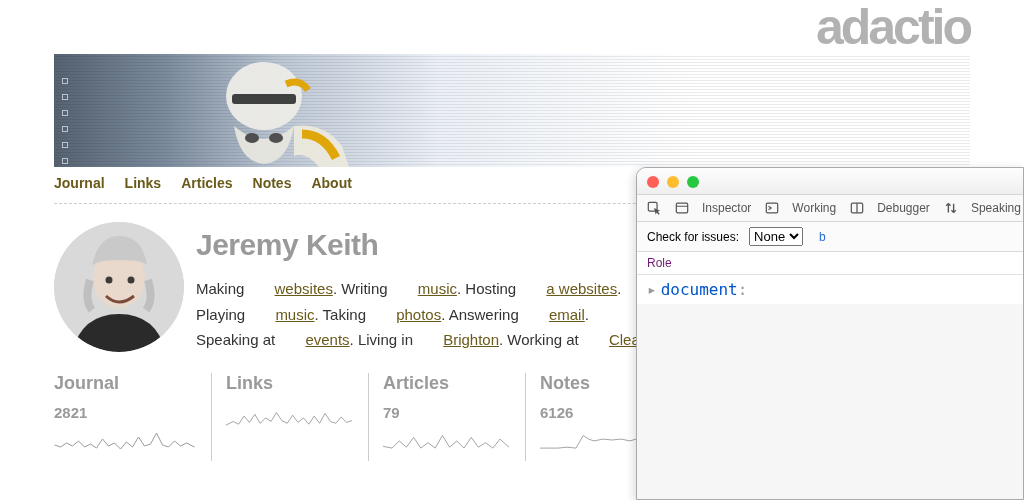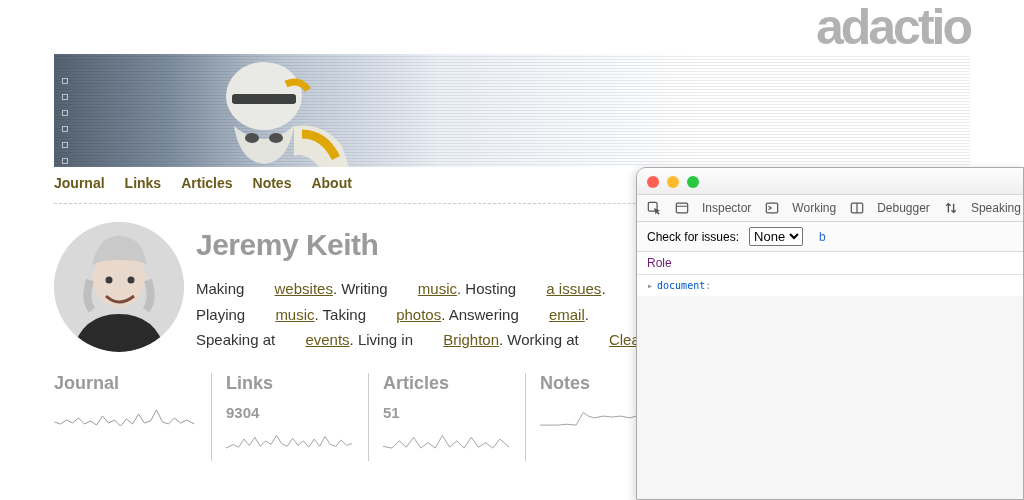--- a/index.html
+++ b/index.html
@@ -136,21 +136,21 @@
     padding:1px 16px 1px 6px;
     display:inline-flex; align-items:center; gap:4px;
     position:relative;
   }
   .simulate .pill::after{
     content:"";
     position:absolute; right:5px; top:6px;
     width:0;height:0;border-left:3px solid transparent;border-right:3px solid transparent;border-top:4px solid #1b4fb0;
   }
   .role-row { padding:4px 10px; border-bottom:1px solid #e2e2e2; color:#701a75; background:#fff;}
-  .tree-row { padding:5px 10px; background:#fff; font-family:Menlo, monospace; font-size:10px;}
+  .tree-row { padding:5px 10px; background:#fff; font-family:Menlo, monospace; font-size:16px;}
   .tree-row .kw { color:#0055cc; }
   .tree-row .punct{ color:#999; }
   .tree-row .caret { color:#999; margin-right:4px; }
 </style>
 </head>
 <body>
 
 <div class="page">
   <div class="brand">adactio</div>
 
@@ -201,54 +201,55 @@
           <circle cx="55" cy="58" r="3.5" fill="#3b3b3b"></circle>
           <circle cx="77" cy="58" r="3.5" fill="#3b3b3b"></circle>
           <path d="M52 74 q13 12 28 0" stroke="#7a4a3a" stroke-width="3" fill="none"></path>
           <path d="M18 130 q10 -38 47 -38 q37 0 47 38 z" fill="#2a2a2a"></path>
         </g>
       </svg>
     </div>
     <div class="bio-text">
       <h1>Jeremy Keith</h1>
       <p>
-        <span>Making </span><a href="#">websites</a><span>. Writing </span><a href="#">music</a><span>. Hosting </span><a href="#">a issues</a><span>.</span>
+        <span>Making </span><a href="#">websites</a><span>. Writing </span><a href="#">music</a><span>. Hosting </span><a href="#">a websites</a><span>.</span>
       </p>
       <p>
         <span>Playing </span><a href="#">music</a><span>. Taking </span><a href="#">photos</a><span>. Answering </span><a href="#">email</a><span>.</span>
       </p>
       <p>
         <span>Speaking at </span><a href="#">events</a><span>. Living in </span><a href="#">Brighton</a><span>. Working at </span><a href="#">Clearleft</a><span>.</span>
       </p>
     </div>
   </div>
 
   <div class="stats">
     <div class="stat">
       <h2>Journal</h2>
+      <div class="count">2821</div>
       <svg class="spark" viewBox="0 0 140 26">
           <polyline fill="none" stroke="#9a9a9a" stroke-width="1" points="0,18 6,20 12,16 18,19 24,14 30,20 36,17 42,21 48,12 54,19 60,16 66,22 72,15 78,20 84,10 90,19 96,17 102,6 108,18 114,20 120,14 126,19 132,16 140,20"></polyline>
         </svg>
     </div>
     <div class="stat">
       <h2>Links</h2>
-      <div class="count">9304</div>
       <svg class="spark" viewBox="0 0 140 26">
           <polyline fill="none" stroke="#9a9a9a" stroke-width="1" points="0,22 8,18 14,21 20,12 26,19 32,10 38,20 44,14 50,18 56,8 62,17 68,20 74,11 80,19 86,14 92,21 98,12 104,20 110,9 116,18 122,20 128,13 134,19 140,17"></polyline>
         </svg>
     </div>
     <div class="stat">
       <h2>Articles</h2>
-      <div class="count">51</div>
+      <div class="count">79</div>
       <svg class="spark" viewBox="0 0 140 26">
           <polyline fill="none" stroke="#9a9a9a" stroke-width="1" points="0,20 10,22 18,14 26,21 34,10 42,22 50,16 58,22 66,8 74,21 82,14 90,22 98,10 106,21 114,16 122,22 130,12 140,21"></polyline>
         </svg>
     </div>
     <div class="stat">
       <h2>Notes</h2>
+      <div class="count">6126</div>
       <svg class="spark" viewBox="0 0 140 26">
           <polyline fill="none" stroke="#9a9a9a" stroke-width="1" points="0,22 20,22 30,21 40,22 48,8 54,12 60,14 70,12 80,13 90,12 100,14 110,11 120,13 130,12 140,12"></polyline>
         </svg>
     </div>
   </div>
 </div>
 
 <div class="devtools">
   <div class="traffic">
     <span class="dot red"></span>

